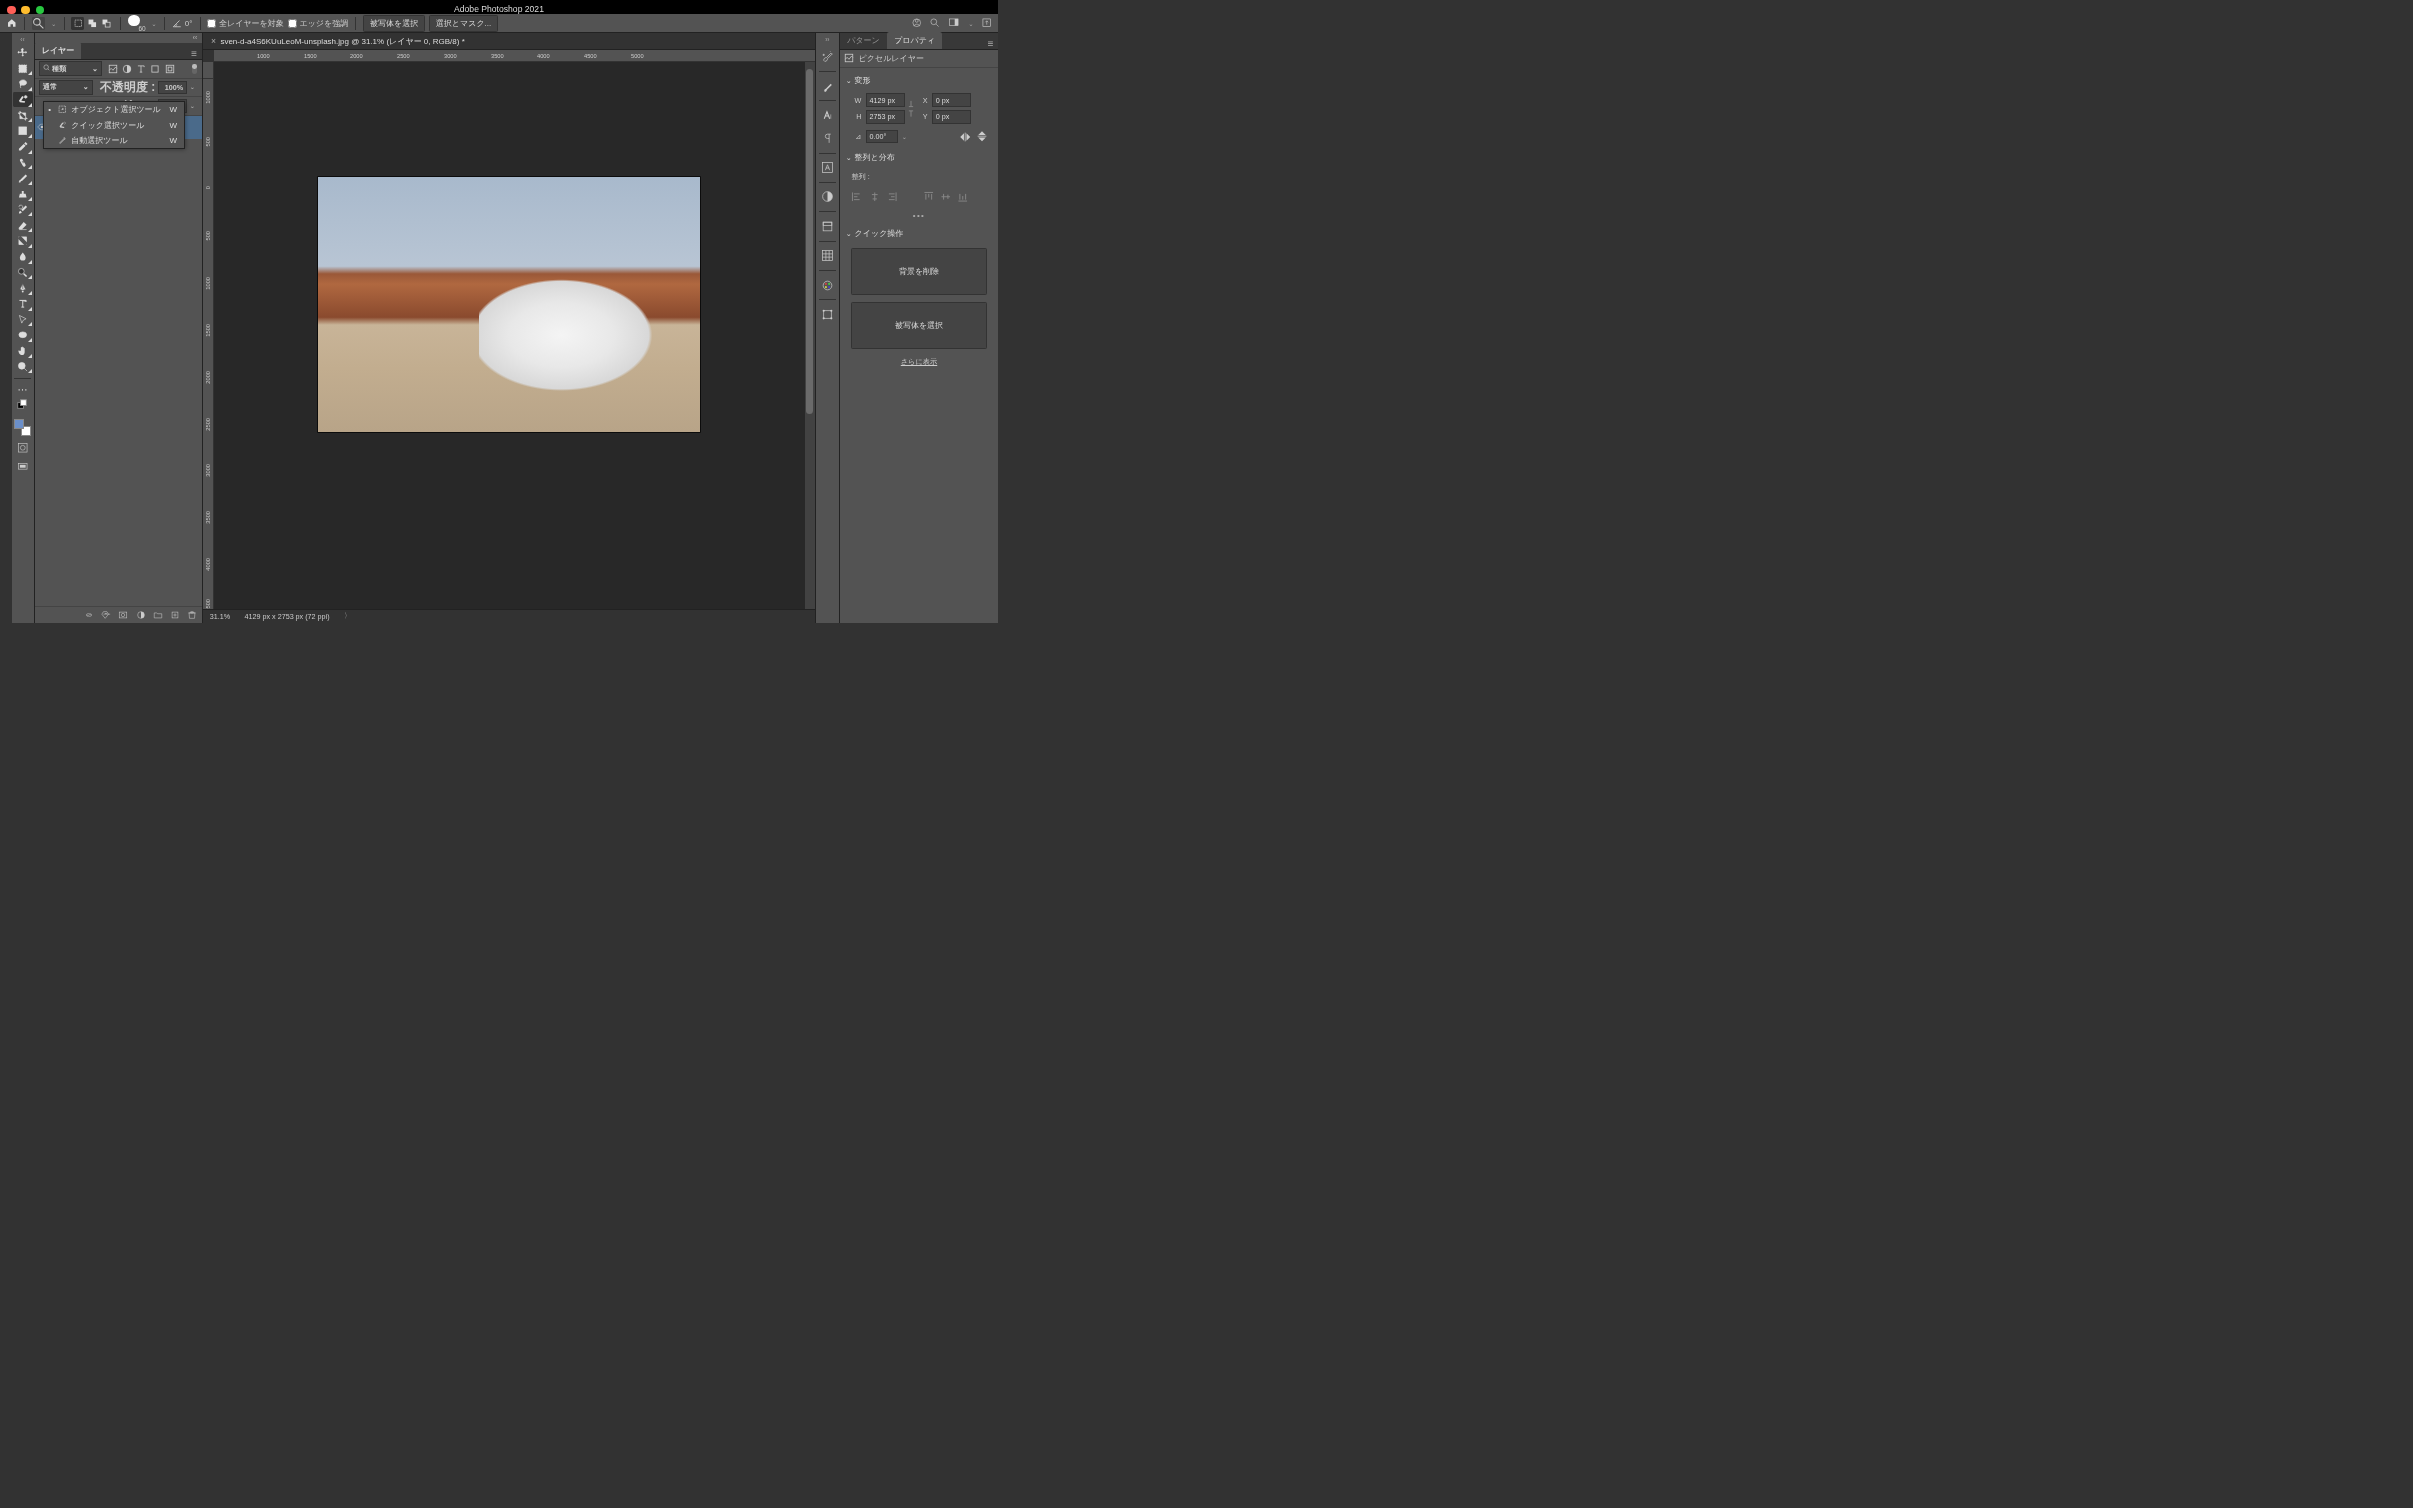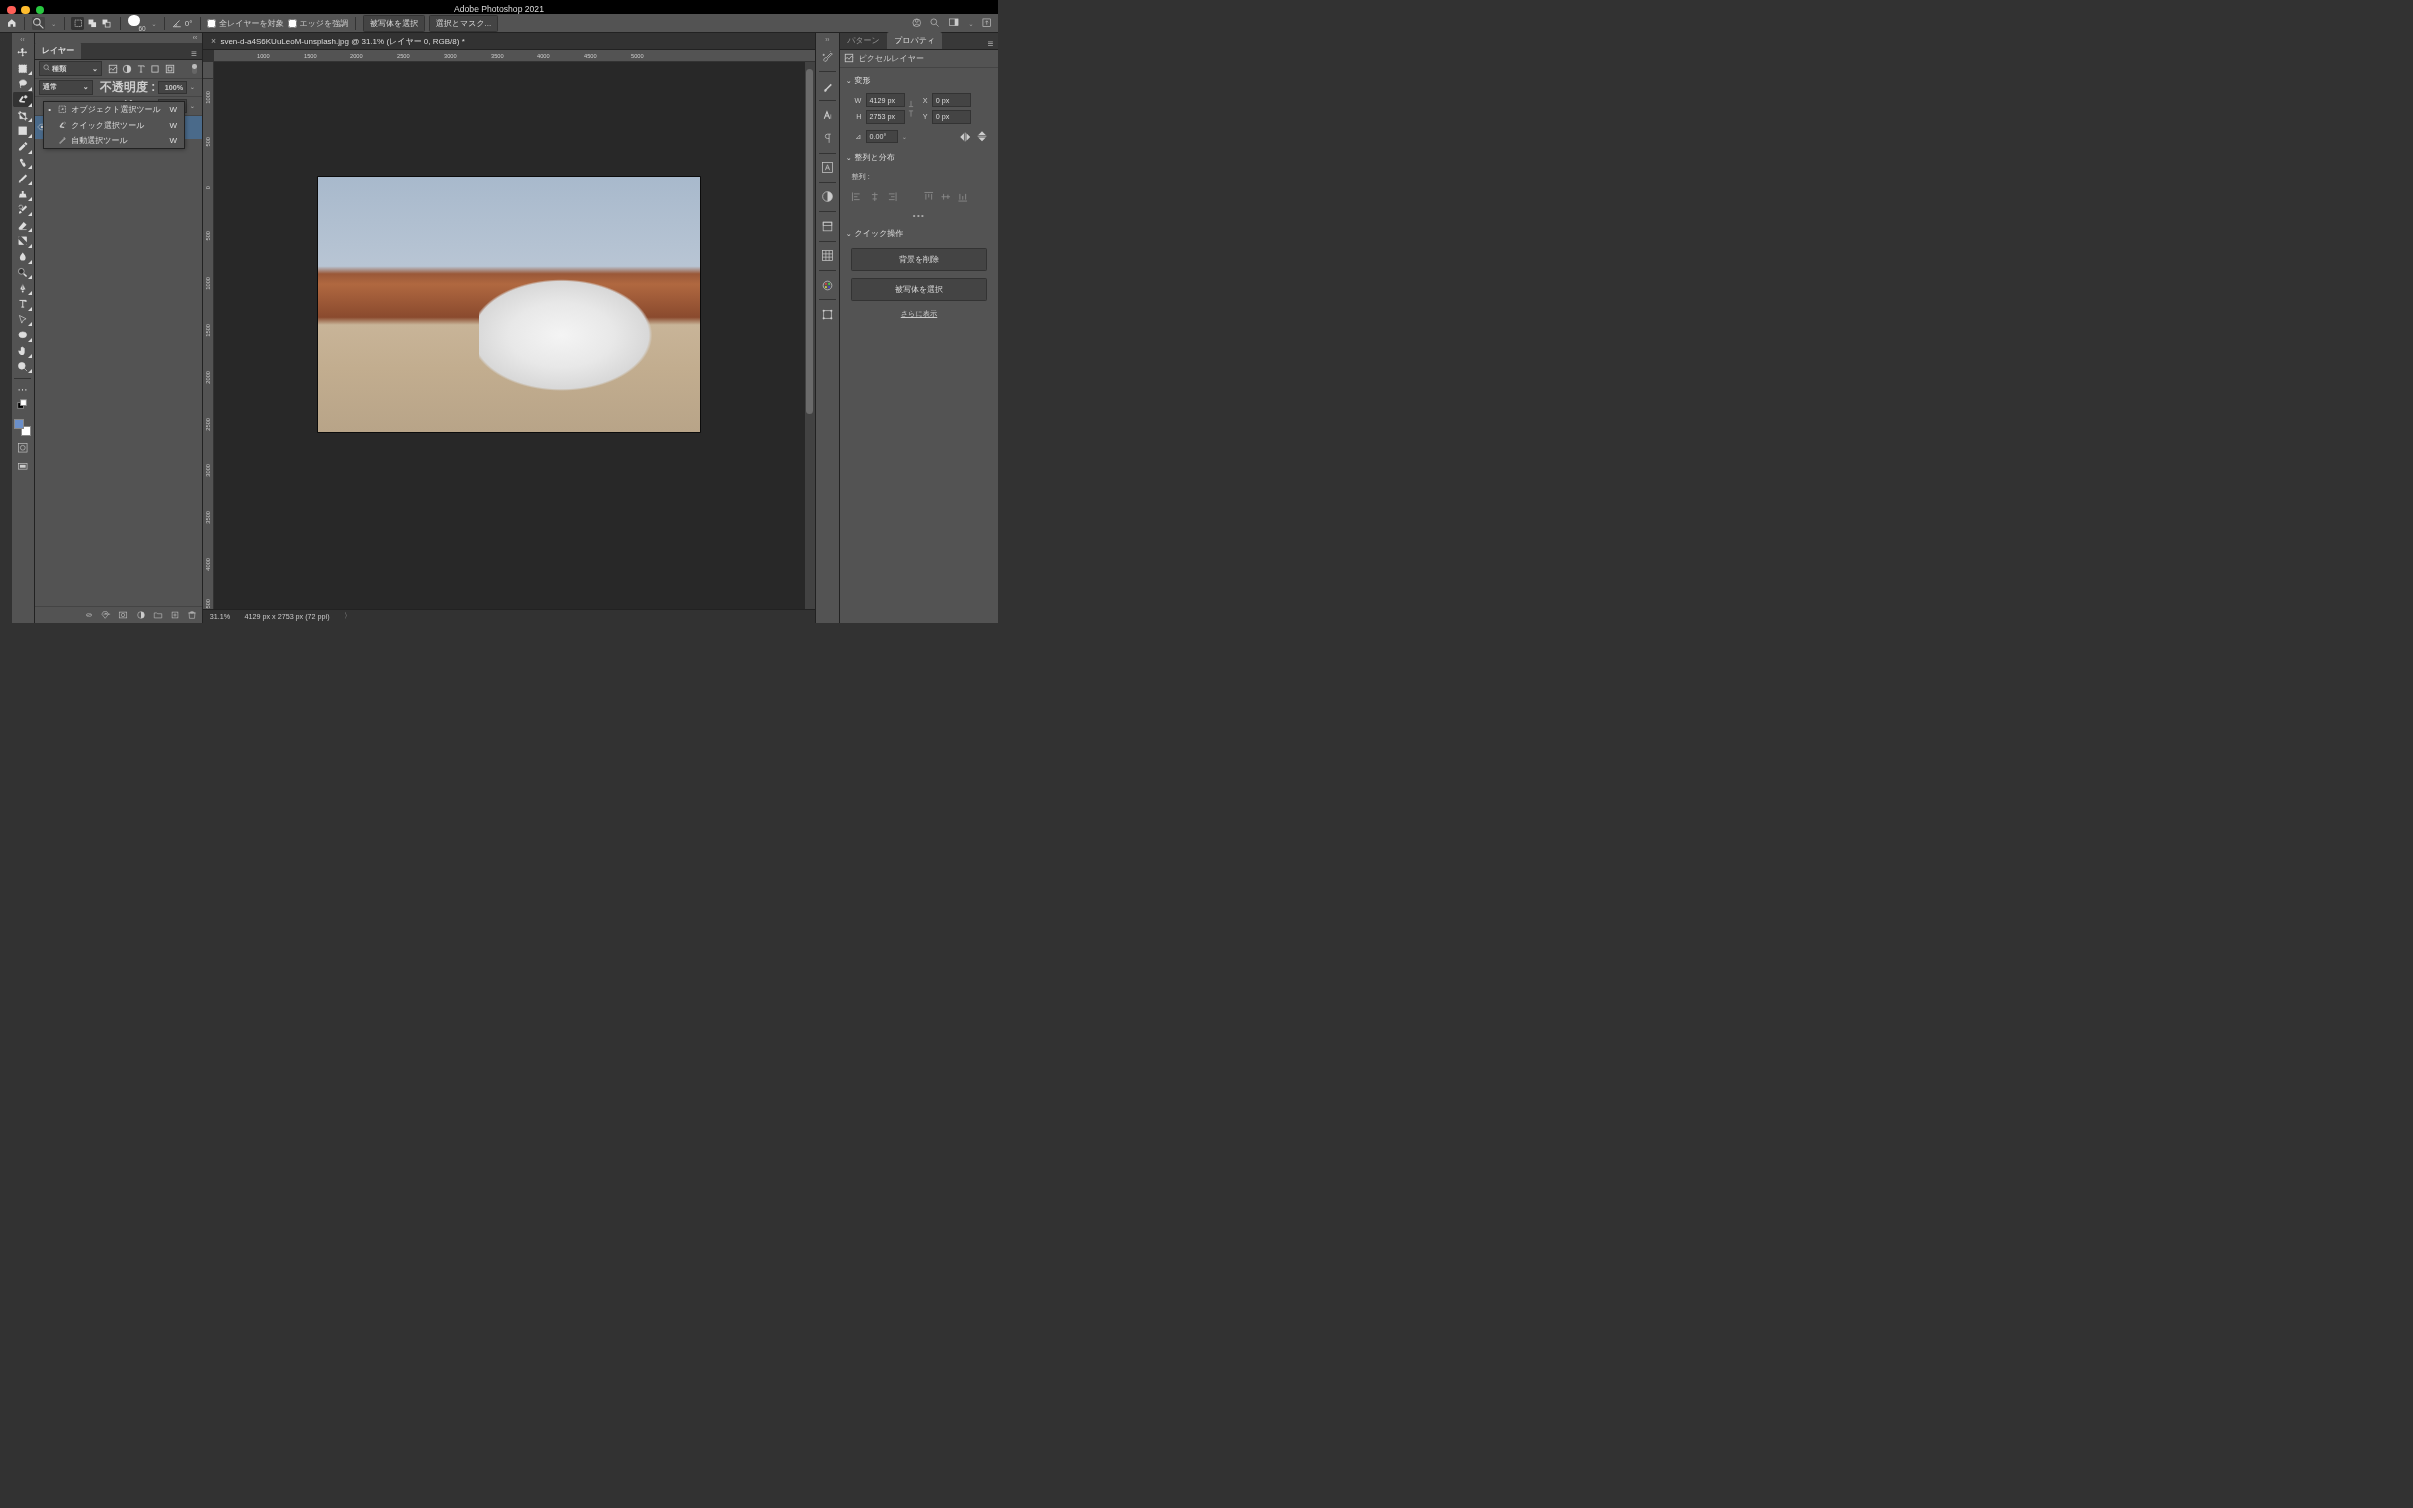--- a/index.html
+++ b/index.html
@@ -107,21 +107,21 @@
 
 
 .props-panel { width: 159px; background: #535353; border-left: 0.7px solid #222; display: flex; flex-direction: column; }
 .props-body { padding: 4.3px 5.7px; display: flex; flex-direction: column; gap: 4.3px; }
 .props-section-hdr { display: flex; align-items: center; gap: 2.9px; font-size: 8px; color: #ddd; padding: 2.9px 0; }
 .props-section-hdr::before { content: '⌄'; font-size: 7.2px; }
 .prop-row { display: flex; align-items: center; gap: 4.3px; padding: 1.4px 5.7px; }
 .prop-lbl { width: 10px; text-align: right; font-size: 7.2px; color: #ccc; }
 .prop-val { background: #444; border: 0.7px solid #333; color: #ddd; font-size: 7.2px; padding: 1.4px 2.9px; width: 39px; }
 .prop-link { width: 10px; height: 21.5px; display: flex; align-items: center; justify-content: center; }
-.quick-btn { background: #444; border: 0.7px solid #333; color: #ddd; font-size: 8px; padding: 5px; text-align: center; margin: 1.4px 5.7px; cursor: pointer; border-radius: 1.4px; }
+.quick-btn { background: #444; border: 0.7px solid #333; color: #ddd; font-size: 8px; padding: 17px; text-align: center; margin: 1.4px 5.7px; cursor: pointer; border-radius: 1.4px; }
 .more-link { text-align: center; font-size: 7.2px; color: #ccc; text-decoration: underline; padding: 2.9px; }
 .align-row { display: flex; gap: 5.7px; padding: 2.9px 5.7px; }
 .align-row svg { width: 11.5px; height: 11.5px; }
 .align-gap { width: 14.4px; }
 .more-dots { text-align: center; letter-spacing: 1.4px; color: #aaa; padding: 1.4px; }
 .pixel-layer-hdr { display:flex; align-items:center; gap:4.3px; padding:2.9px 4.3px; border-bottom:0.7px solid #444; }
 .pixel-layer-hdr svg { width:10px; height:10px; }
 
 svg { fill: none; stroke: #ccc; stroke-width: 1.3; }
 .chev::after { content:'⌄'; font-size:6.5px; color:#aaa; margin-left:1.4px; }

